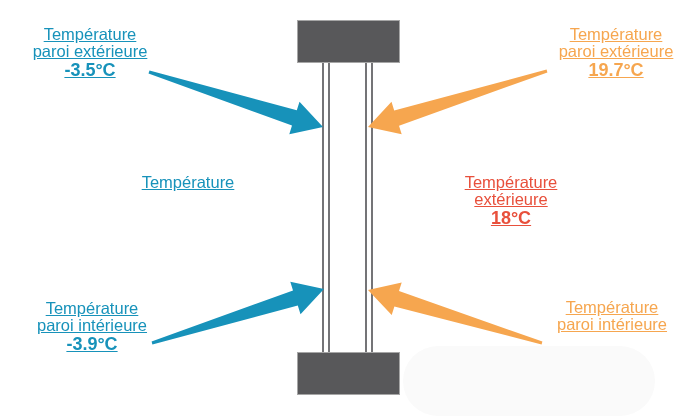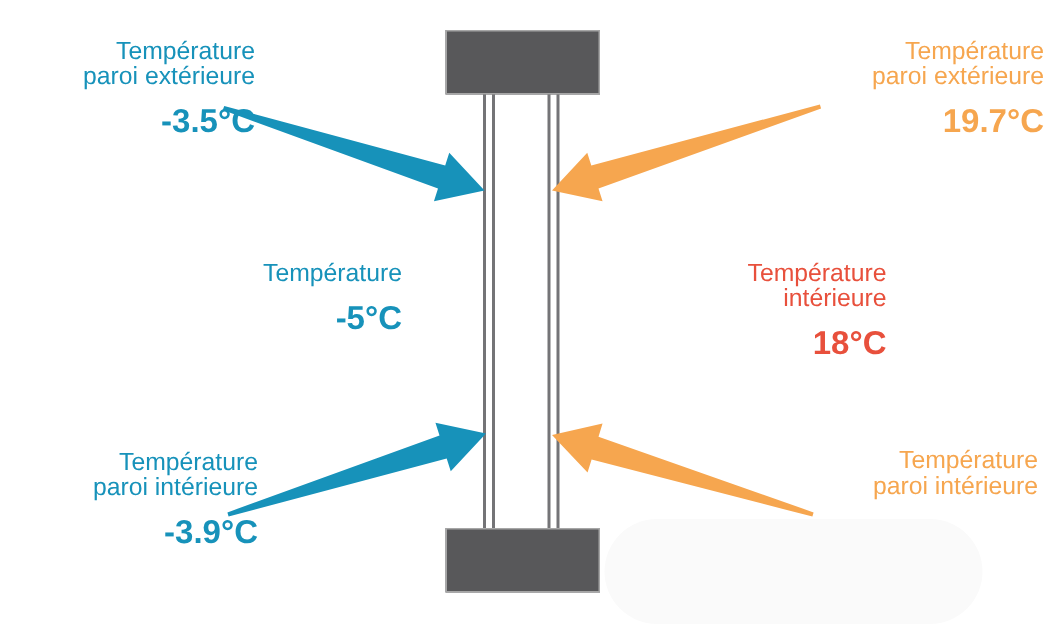--- a/index.html
+++ b/index.html
@@ -47,31 +47,32 @@
     width: 700px; height: 420px;
     z-index: 4;
     pointer-events: none;
   }
   .arrow-cold { fill: var(--cold, #1792ba); }
   .arrow-warm { fill: var(--warm, #f6a64f); }
   
   .label {
     position: absolute;
     width: 160px;
-    text-align: right;
+    text-align: center;
     font-size: 16.5px;
     line-height: 17px;
     z-index: 5;
+    text-decoration: underline;
   }
   .label .value {
     display: block;
-    font-size: 22px;
+    font-size: 18px;
     line-height: 19px;
     font-weight: 700;
-    margin-top: 11px;
+    margin-top: 1px;
   }
   .label.cold { color: var(--cold, #1792ba); }
   .label.warm { color: var(--warm, #f6a64f); }
   .label.interior { color: var(--interior, #e8503c); }
   .label.pos-tl { left: 10px;  top: 26px; }
   .label.pos-tr { left: 536px; top: 26px; }
   .label.pos-ml { left: 108px; top: 174px; }
   .label.pos-mr { left: 431px; top: 174px; }
   .label.pos-bl { left: 12px;  top: 300px; }
   .label.pos-br { left: 532px; top: 299px; }
@@ -102,26 +103,25 @@
   </div>
 
   <div class="label warm pos-tr">
     <span>Température</span><br>
     <span>paroi extérieure</span>
     <span class="value">19.7°C</span>
   </div>
 
   <div class="label cold pos-ml">
     <span>Température</span><br>
-    <span class="value">-5°C</span>
   </div>
 
   <div class="label interior pos-mr">
     <span>Température</span><br>
-    <span>intérieure</span>
+    <span>extérieure</span>
     <span class="value">18°C</span>
   </div>
 
   <div class="label cold pos-bl">
     <span>Température</span><br>
     <span>paroi intérieure</span>
     <span class="value">-3.9°C</span>
   </div>
 
   <div class="label warm pos-br">

